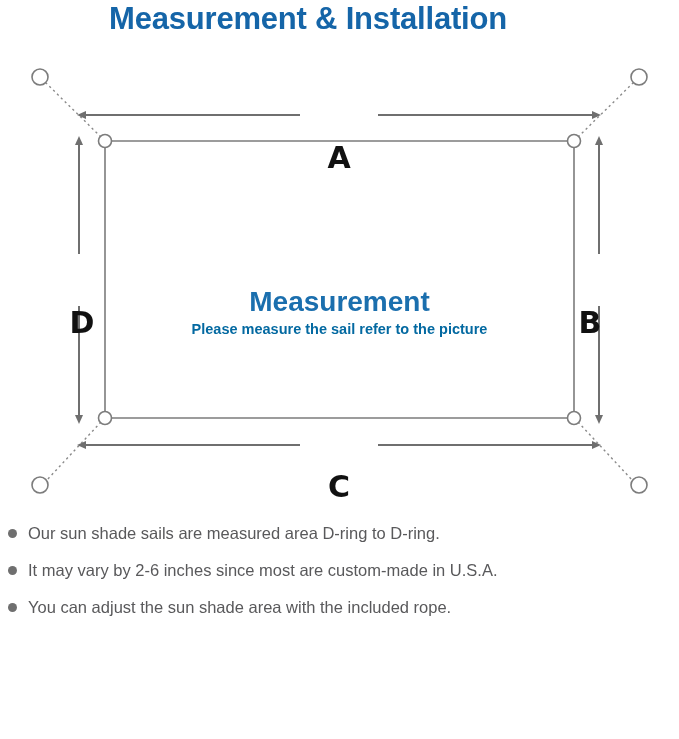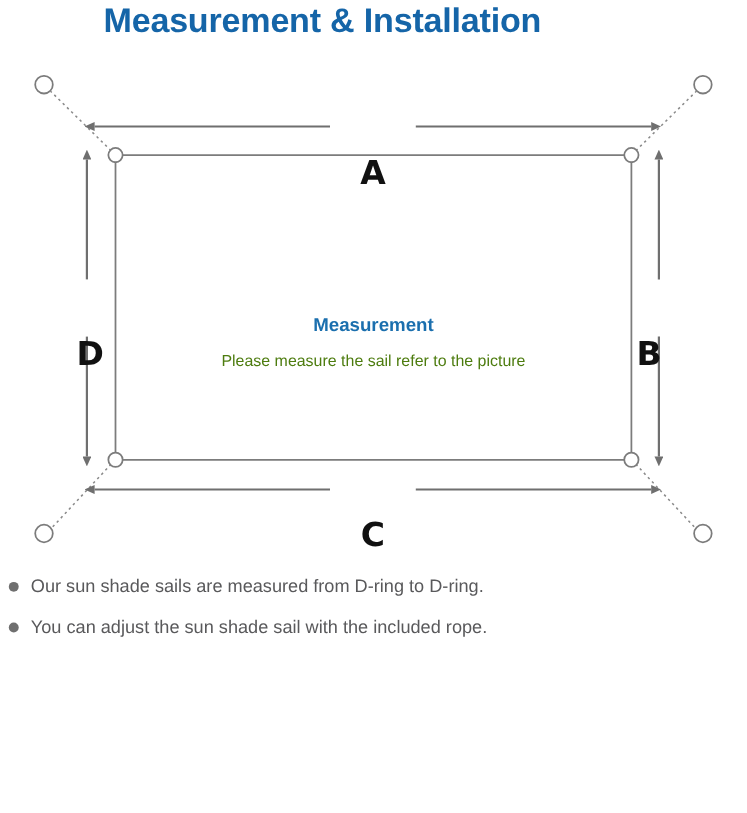--- a/index.html
+++ b/index.html
@@ -23,45 +23,47 @@
     position: absolute;
     top: 0px;
     left: 0;
     width: 586px;
     text-align: center;
     font-size: 31px;
     font-weight: bold;
     color: #1565a8;
     letter-spacing: -0.2px;
     line-height: 38px;
+    padding-left: 15px;
   }
   .diagram {
     position: absolute;
     top: 44px;
     left: 0;
     width: 679px;
     height: 470px;
   }
   .center-label {
     position: absolute;
     left: 0;
     width: 679px;
     text-align: center;
     pointer-events: none;
   }
   .center-title {
     top: 242px;
-    font-size: 17px;
+    font-size: 28px;
     font-weight: bold;
     color: #1b6fae;
   }
   .center-sub {
     top: 277px;
     font-size: 14.5px;
-    color: #4d7c0f;
+    color: #0369a1;
+    font-weight: bold;
   }
   .dim-label {
     position: absolute;
     font-family: "DejaVu Sans", sans-serif;
     font-weight: bold;
     font-size: 30px;
     color: #111111;
     text-align: center;
   }
   .dim-a { left: 305px; top: 96px; width: 68px; }
@@ -153,21 +155,25 @@
 
     <div class="dim-label dim-a">A</div>
     <div class="dim-label dim-b">B</div>
     <div class="dim-label dim-c">C</div>
     <div class="dim-label dim-d">D</div>
   </div>
 
   <div class="bullets">
     <div class="bullet-row">
       <span class="bullet-dot"></span>
-      <span class="bullet-text">Our sun shade sails are measured from D-ring to D-ring.</span>
+      <span class="bullet-text">Our sun shade sails are measured area D-ring to D-ring.</span>
     </div>
     <div class="bullet-row">
       <span class="bullet-dot"></span>
-      <span class="bullet-text">You can adjust the sun shade sail with the included rope.</span>
+      <span class="bullet-text">It may vary by 2-6 inches since most are custom-made in U.S.A.</span>
+    </div>
+    <div class="bullet-row">
+      <span class="bullet-dot"></span>
+      <span class="bullet-text">You can adjust the sun shade area with the included rope.</span>
     </div>
   </div>
 
 </div>
 
 </body></html>

